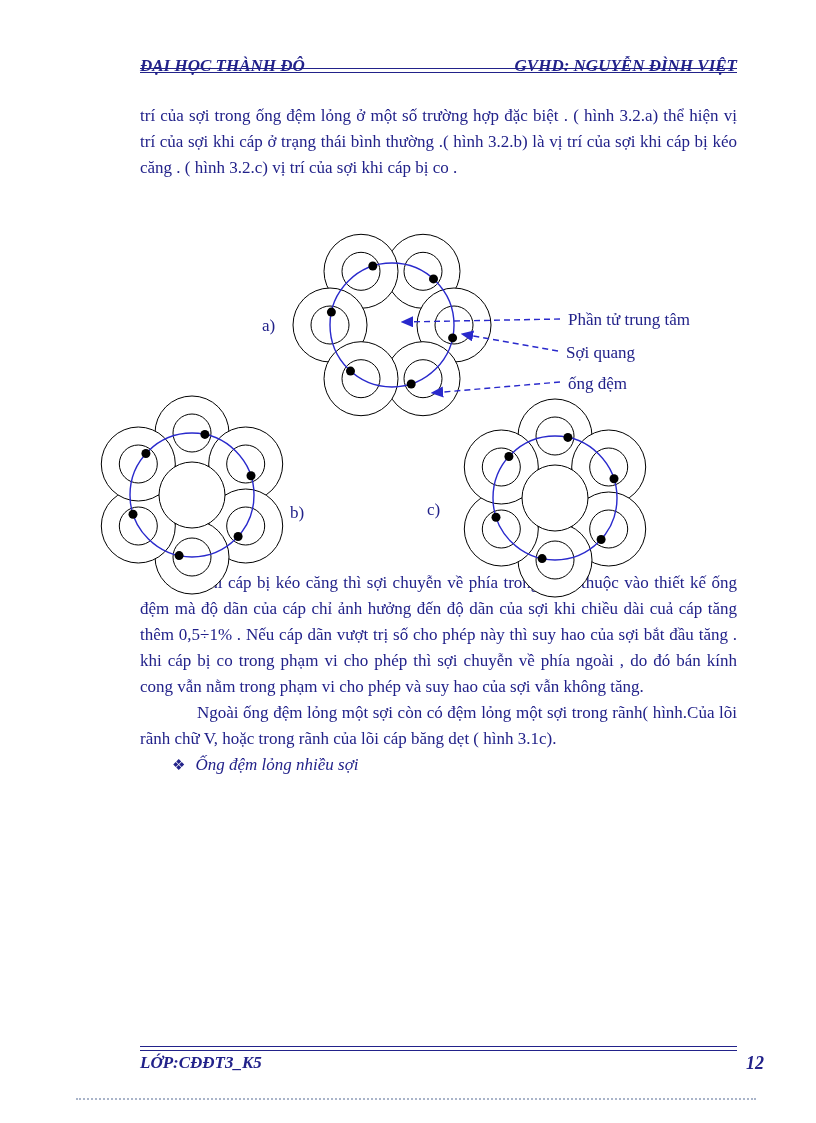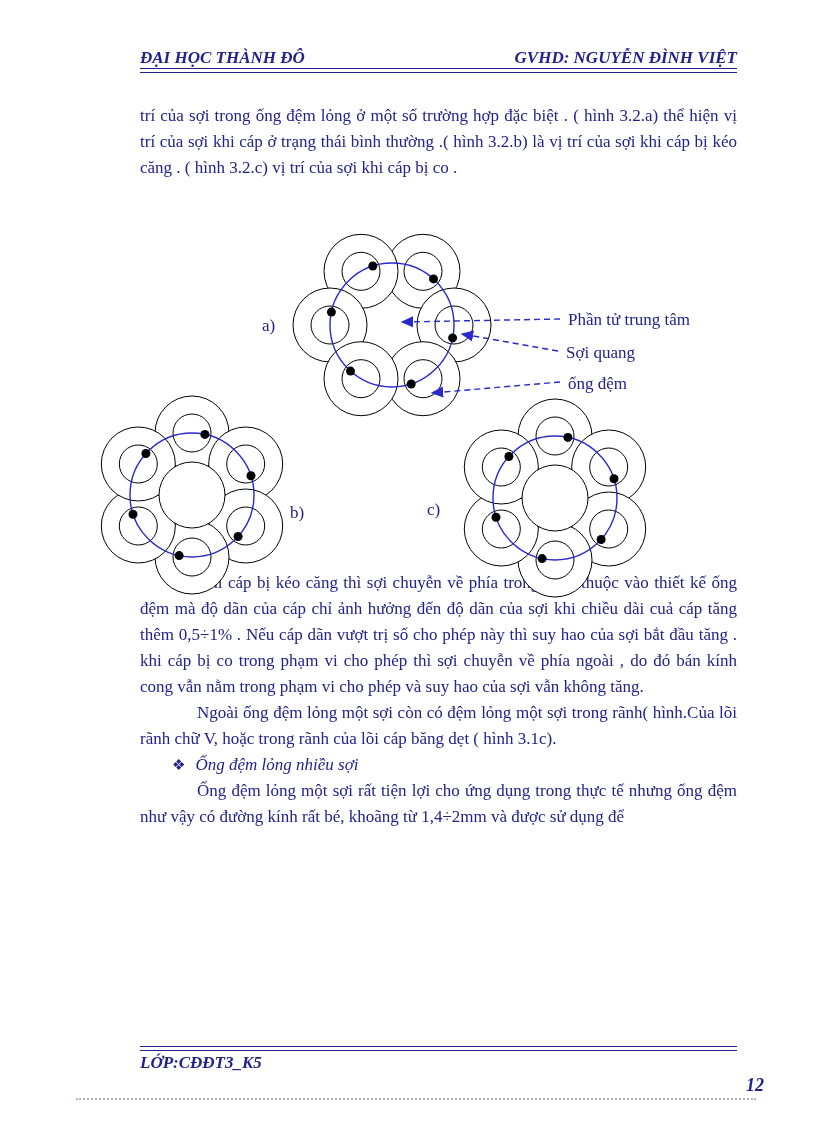--- a/index.html
+++ b/index.html
@@ -7,21 +7,21 @@
     position:relative;
     width:816px;height:1123px;
     margin:0 auto;
     background:#ffffff;
     font-family:"Liberation Serif", serif;
     color:#22228a;
     overflow:hidden;
   }
   
   .header-row{
-    position:absolute;left:140px;right:79px;top:48px;
+    position:absolute;left:140px;right:79px;top:56px;
     display:flex;justify-content:space-between;align-items:center;
     font-size:17px;font-weight:bold;font-style:italic;
   }
   .header-rule{
     position:absolute;left:140px;right:79px;top:68px;height:3px;
     border-top:1.5px solid #22228a;border-bottom:1px solid #22228a;
   }
   
   .content{
     position:absolute;left:140px;width:597px;top:103px;
@@ -45,21 +45,21 @@
   .footer-rule{
     position:absolute;left:140px;right:79px;top:1046px;height:3px;
     border-top:1.5px solid #22228a;border-bottom:1px solid #22228a;
   }
   .footer-row{
     position:absolute;left:140px;right:52px;top:1053px;
     display:flex;justify-content:space-between;align-items:flex-start;
     font-size:17px;font-weight:bold;font-style:italic;gap:24px;
   }
   .footer-right{display:flex;align-items:baseline;gap:22px;}
-  .page-number{font-size:18px;margin-top:22px;}
+  .page-number{font-size:18px;}
   .bottom-dotted{
     position:absolute;left:76px;right:60px;top:1098px;
     border-top:2px dotted #a9b4c9;
   }
 </style>
 </head>
 <body>
 
 <div class="page">
 
@@ -68,21 +68,20 @@
     <span>GVHD: NGUYỄN ĐÌNH VIỆT</span>
   </div>
   <div class="header-rule"></div>
 
   <div class="content">
     <p>trí của sợi trong ống đệm lỏng ở một số trường hợp đặc biệt . ( hình 3.2.a) thể hiện vị trí của sợi khi cáp ở trạng thái bình thường .( hình 3.2.b) là vị trí của sợi khi cáp bị kéo căng . ( hình 3.2.c) vị trí của sợi khi cáp bị co .</p>
     <div class="figure-spacer"></div>
     <p class="indent">Khi cáp bị kéo căng thì sợi chuyễn về phía trong. Phụ thuộc vào thiết kế ống đệm mà độ dãn của cáp chỉ ảnh hưởng đến độ dãn của sợi khi chiều dài cuả cáp tăng thêm 0,5÷1% . Nếu cáp dãn vượt trị số cho phép này thì suy hao của sợi bắt đầu tăng . khi cáp bị co trong phạm vi cho phép thì sợi chuyễn về phía ngoài , do đó bán kính cong vẫn nằm trong phạm vi cho phép và suy hao của sợi vẫn không tăng.</p>
     <p class="indent">Ngoài ống đệm lỏng một sợi còn có đệm lỏng một sợi trong rãnh( hình.Của lõi rãnh chữ V, hoặc trong rãnh của lõi cáp băng dẹt ( hình 3.1c).</p>
     <p class="bullet-line"><span class="bullet-marker">❖</span><span class="bullet-heading">Ống đệm lỏng nhiều sợi</span></p>
-    <p class="indent">Ống đệm lỏng một sợi rất tiện lợi cho ứng dụng trong thực tế nhưng ống đệm như vậy có đường kính rất bé, khoãng từ 1,4÷2mm và được sử dụng để</p>
   </div>
 
   <svg class="figure-svg" width="816" height="395" viewBox="0 0 816 395">
     <defs>
       <marker id="arrowhead" markerWidth="9" markerHeight="8" refX="8" refY="4" orient="auto">
         <path d="M0,0 L9,4 L0,8 z" fill="#2929cc"></path>
       </marker>
     </defs>
 
     <g stroke="#000000" fill="#ffffff" stroke-width="1">

